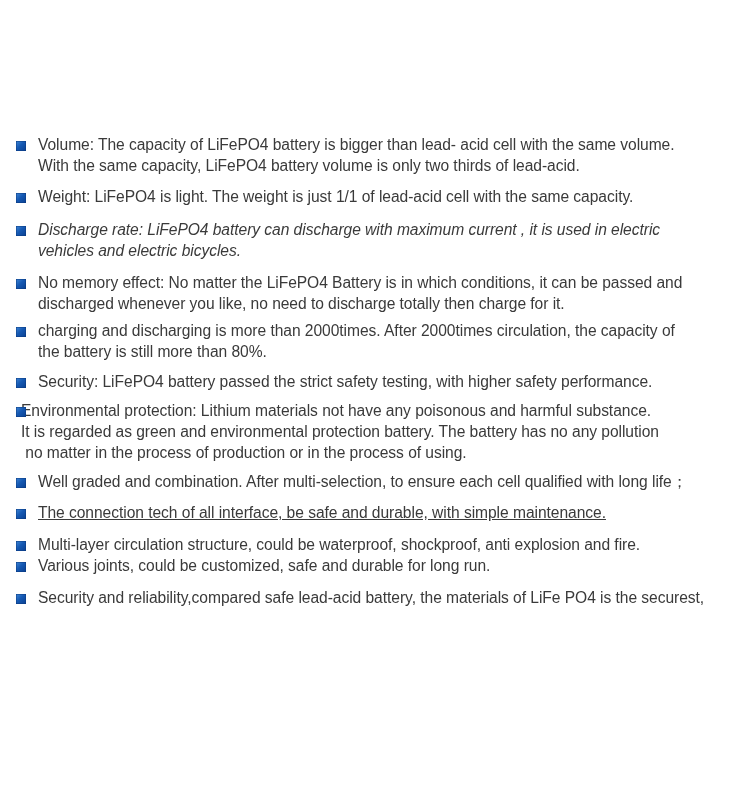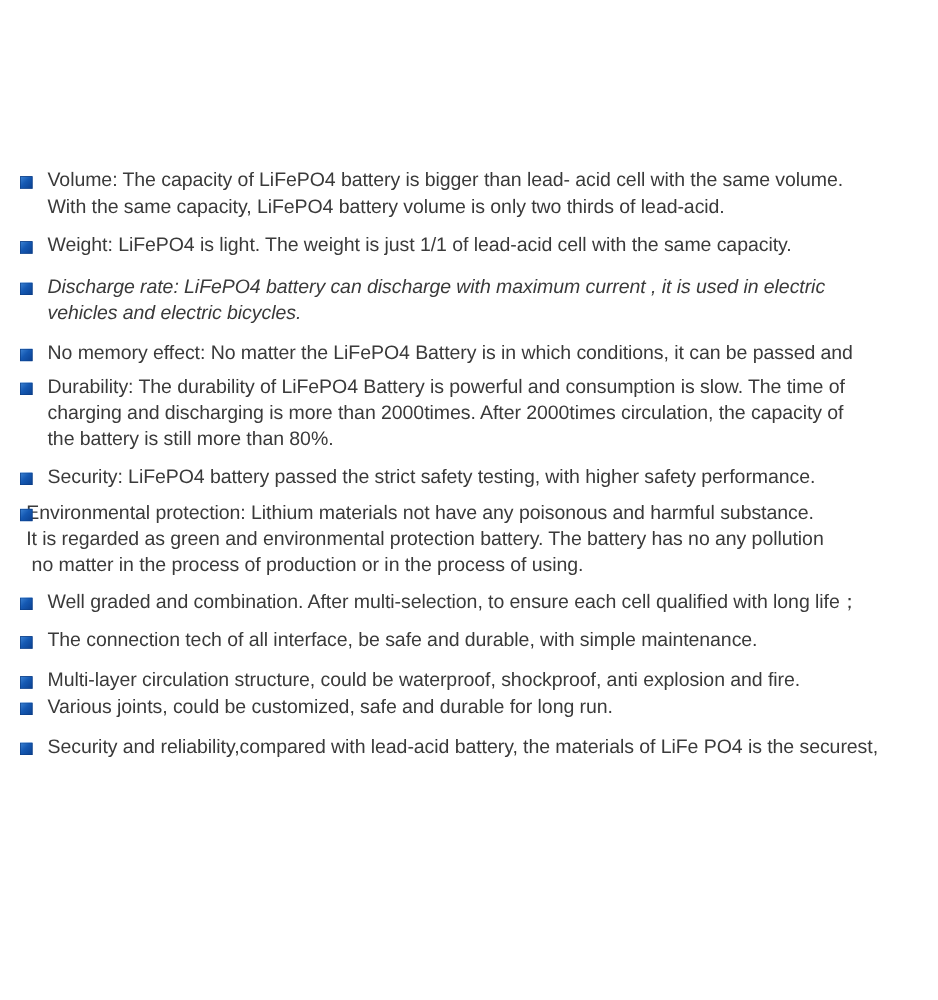--- a/index.html
+++ b/index.html
@@ -65,25 +65,25 @@
 
   <li class="feature-item" style="margin-top:12px;font-style:italic;">
     <span class="bullet"></span>
     <span class="line">Discharge rate: LiFePO4 battery can discharge with maximum current ,  it is  used in electric</span>
     <span class="line">vehicles and electric bicycles.</span>
   </li>
 
   <li class="feature-item" style="margin-top:11px;">
     <span class="bullet"></span>
     <span class="line">No memory effect: No matter the LiFePO4 Battery is in which conditions, it can be passed and</span>
+    <span class="line">discharged whenever you like, no need to discharge totally then charge for it.</span>
   </li>
 
   <li class="feature-item" style="margin-top:6px;">
     <span class="bullet"></span>
-    <span class="line">Durability: The durability of LiFePO4 Battery is powerful and consumption is slow. The time of</span>
     <span class="line">charging and discharging is more than 2000times. After 2000times circulation, the capacity of</span>
     <span class="line">the battery is still more than 80%.</span>
   </li>
 
   <li class="feature-item" style="margin-top:9px;">
     <span class="bullet"></span>
     <span class="line">Security: LiFePO4 battery passed the strict safety testing, with higher safety performance.</span>
   </li>
 
   <li class="feature-item" style="margin-top:8px;padding-left:21px;">
@@ -91,32 +91,32 @@
     <span class="line">Environmental protection: Lithium materials  not have any poisonous and harmful substance.</span>
     <span class="line">It is regarded as green and environmental protection battery. The battery has no any pollution</span>
     <span class="line" style="white-space:pre;"> no matter in the process of production or in the process of using.</span>
   </li>
 
   <li class="feature-item" style="margin-top:8px;">
     <span class="bullet"></span>
     <span class="line">Well graded and combination. After multi-selection, to ensure each cell qualified with long life；</span>
   </li>
 
-  <li class="feature-item" style="margin-top:10px;">
+  <li class="feature-item" style="margin-top:10px;text-decoration:underline;">
     <span class="bullet"></span>
     <span class="line">The connection tech of all interface, be safe and durable, with simple maintenance.</span>
   </li>
 
   <li class="feature-item" style="margin-top:11px;">
     <span class="bullet"></span>
     <span class="line">Multi-layer circulation structure, could be waterproof, shockproof, anti explosion and fire.</span>
   </li>
 
   <li class="feature-item" style="">
     <span class="bullet"></span>
     <span class="line">Various joints, could be customized, safe and durable for long run.</span>
   </li>
 
   <li class="feature-item" style="margin-top:11px;">
     <span class="bullet"></span>
-    <span class="line">Security and reliability,compared with lead-acid battery, the materials of LiFe PO4 is the securest,</span>
+    <span class="line">Security and reliability,compared safe lead-acid battery, the materials of LiFe PO4 is the securest,</span>
   </li>
 </ul>
 
 </body></html>

